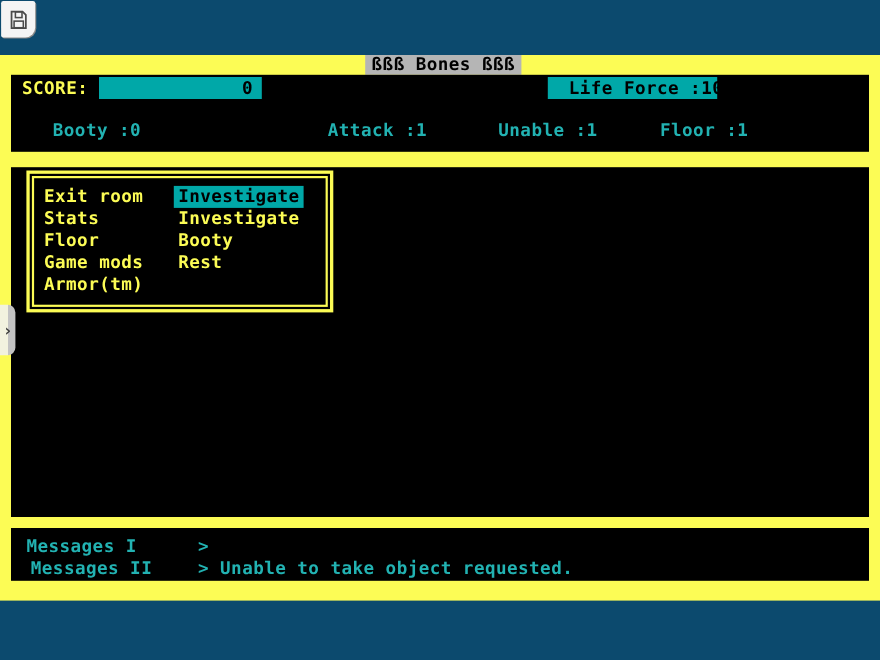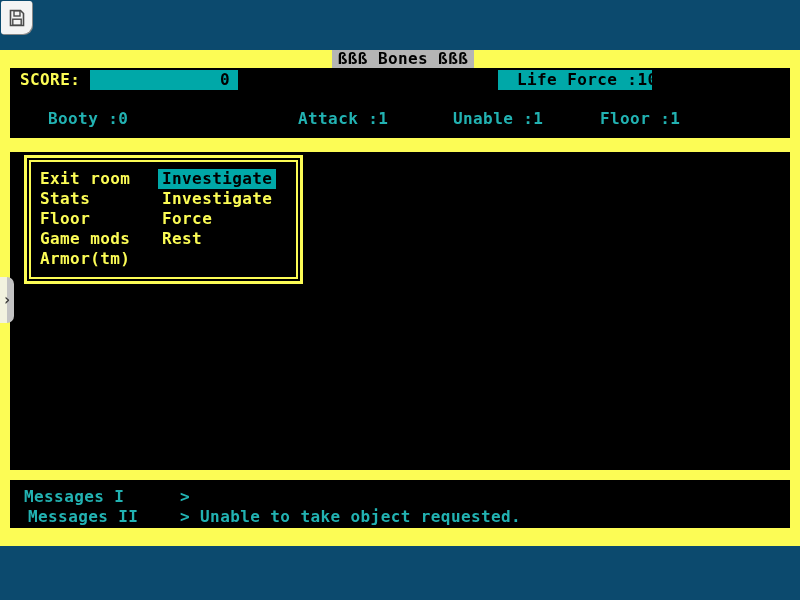--- a/index.html
+++ b/index.html
@@ -90,21 +90,21 @@
   <div class="menu-box">
     <div class="menu-box-inner"></div>
   </div>
   <div class="menu-item mono mi-l mi-row0">Exit room</div>
   <div class="menu-item mono mi-l mi-row1">Stats</div>
   <div class="menu-item mono mi-l mi-row2">Floor</div>
   <div class="menu-item mono mi-l mi-row3">Game mods</div>
   <div class="menu-item mono mi-l mi-row4">Armor(tm)</div>
   <div class="menu-item mono mi-r mi-row0 selected">Investigate</div>
   <div class="menu-item mono mi-r mi-row1">Investigate</div>
-  <div class="menu-item mono mi-r mi-row2">Force</div>
+  <div class="menu-item mono mi-r mi-row2">Booty</div>
   <div class="menu-item mono mi-r mi-row3">Rest</div>
 
   <div class="drawer-tab">
     <span>›</span>
   </div>
 
   <div class="panel panel-msgs"></div>
   <div class="msg msg-l0 mono">Messages I</div>
   <div class="msg msg-t0 mono">&gt;</div>
   <div class="msg msg-t1 mono">&gt; Unable to take object requested.</div>

